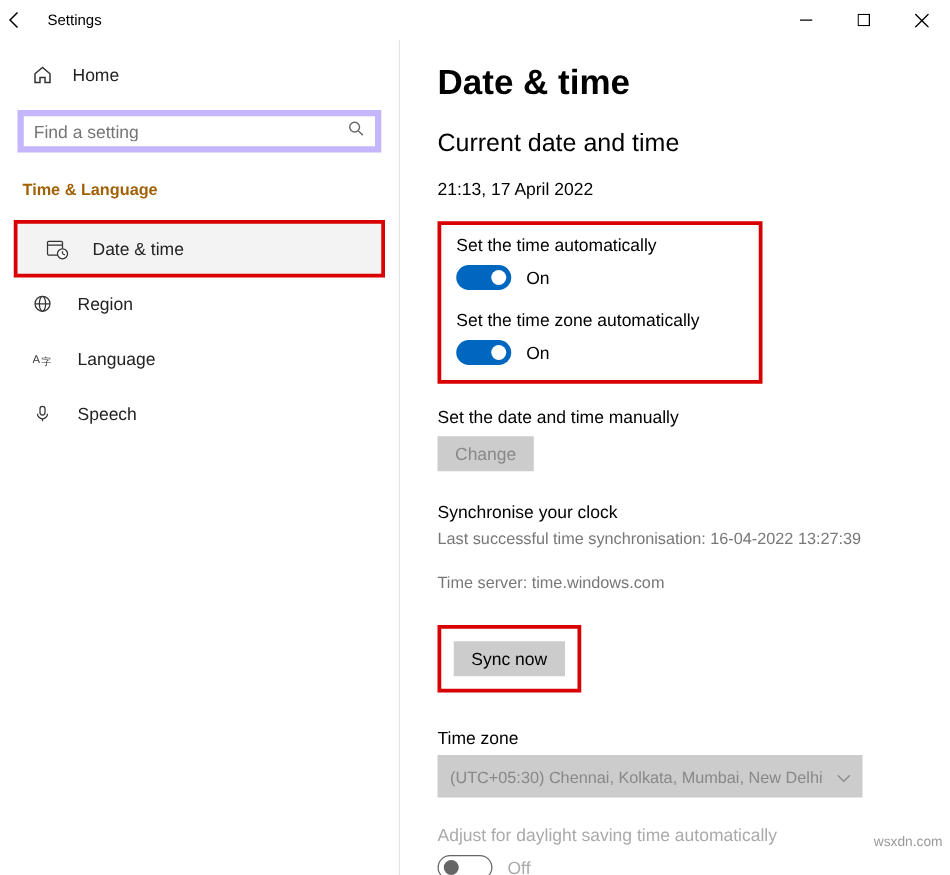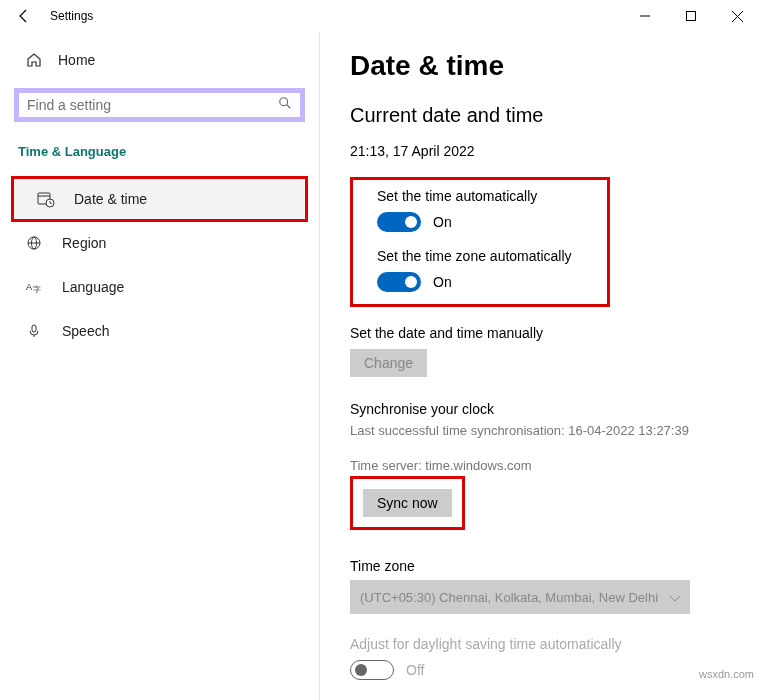--- a/index.html
+++ b/index.html
@@ -1,36 +1,36 @@
 <!DOCTYPE html>
 <html><head>
 <meta charset="utf-8">
 <style>
   * { box-sizing: border-box; margin: 0; padding: 0; font-family: "Segoe UI", Arial, sans-serif; }
   body { width: 760px; height: 700px; background: #fff; overflow: hidden; position: relative; }
 
-  .titlebar { height: 32px; display: flex; align-items: center; padding-left: 12px; }
+  .titlebar { height: 32px; display: flex; align-items: center; }
   .titlebar .back { width: 24px; height: 24px; display:flex; align-items:center; justify-content:center; cursor:pointer; }
   .titlebar .title { font-size: 12px; margin-left: 14px; color:#000; }
   .win-controls { position: absolute; right: 0; top: 0; display: flex; }
   .win-btn { width: 46px; height: 32px; display:flex; align-items:center; justify-content:center; cursor:pointer; font-size:13px; }
 
   .main { display: flex; height: calc(700px - 32px); }
   .sidebar { width: 320px; border-right: 1px solid #e5e5e5; padding-top: 20px; }
   .content { flex: 1; padding: 18px 26px 0 30px; overflow-y: auto; }
 
   .home-row { display:flex; align-items:center; gap:14px; padding: 0 24px 18px 24px; cursor:pointer; }
   .icon-slot { width: 20px; display:flex; justify-content:center; align-items:center; color:#333; }
   .row-label { font-size: 14px; color:#222;text-align:right; }
 
   .search-box { margin: 2px 14px 22px 14px; height: 34px; border: 5px solid #c4b5fd; display:flex; align-items:center; padding: 0 8px; }
   .search-box input { flex:1; border:none; outline:none; font-size:14px; color:#666; background:transparent; }
   .search-box .sicon { color:#666; }
 
-  .category { font-size: 13px; font-weight: 600; padding: 0 18px 18px 18px; color:#0f766e; }
+  .category { font-size: 13px; font-weight: 600; padding: 0 18px 18px 18px; color:#a16207; }
 
   .nav-item { display:flex; align-items:center; gap:18px; height:44px; padding: 0 24px; cursor:pointer; font-size:14px; color:#222; }
   .nav-item.active { background:#f3f3f3; }
   .highlight-red { outline: 3px solid #d80000; outline-offset: -2px; }
   .nav-wrap-active { margin: 0 12px; }
 
   h1 { font-size: 28px; font-weight: 600; margin-bottom: 22px; color:#000; }
   h2 { font-size: 20px; font-weight: 400; margin-bottom: 16px; color:#000; }
   .datetime { font-size: 14px; margin-bottom: 18px; color:#000; }
 
@@ -38,21 +38,21 @@
   .setting-label { font-size: 14px; margin-bottom: 8px; color:#000; }
   .toggle-row { display:flex; align-items:center; gap: 12px; }
   .toggle { width: 44px; height: 20px; border-radius: 10px; position:relative; cursor:pointer; }
   .toggle.on { background:#0067c0; }
   .toggle.off { background:#fff; border:1px solid #666; }
   .toggle .knob { width:12px; height:12px; border-radius:50%; position:absolute; top:4px; }
   .toggle.on .knob { background:#fff; right:4px; }
   .toggle.off .knob { background:#666; left:4px; top:3px; }
   .toggle-state { font-size:14px; color:#000; }
 
-  .red-group { border: 3px solid #d80000; padding: 8px 10px 12px 24px; margin-bottom: 18px; width: 260px; }
+  .red-group { border: 3px solid #d80000; padding: 8px 10px 12px 12px; margin-bottom: 18px; width: 260px; }
   .red-group .setting-block:last-child { margin-bottom: 0; }
 
   .btn { background:#cccccc; border:none; padding: 6px 14px; font-size:14px; cursor:pointer; color:#555; }
   .btn.disabled { color:#888; cursor:default; }
   .btn.emph { color:#000; }
   .btn-red-wrap { display:inline-block; border: 3px solid #d80000; padding: 10px; }
 
   .subhead { font-size: 14px; font-weight:400; margin: 24px 0 6px 0; color:#000; }
   .muted { font-size: 13px; color:#777; margin-bottom: 20px; }
 
@@ -189,21 +189,21 @@
       </div>
     </div>
 
     <div class="setting-block">
       <div class="setting-label">Set the date and time manually</div>
       <button class="btn disabled">Change</button>
     </div>
 
     <div class="subhead">Synchronise your clock</div>
     <div class="muted">Last successful time synchronisation: 16-04-2022 13:27:39</div>
-    <div class="muted" style="margin-bottom:3px">Time server: time.windows.com</div>
+    <div class="muted" style="margin-bottom:27px">Time server: time.windows.com</div>
     <span class="btn-red-wrap">
       <button class="btn emph">Sync now</button>
     </span>
 
     <div class="subhead" style="margin-top:28px">Time zone</div>
     <div class="tz-select">
       <span>(UTC+05:30) Chennai, Kolkata, Mumbai, New Delhi</span>
       <span><svg width="10" height="6">
             <path d="M0 0 L5 5 L10 0" stroke="#888" fill="none"></path>
           </svg></span>

